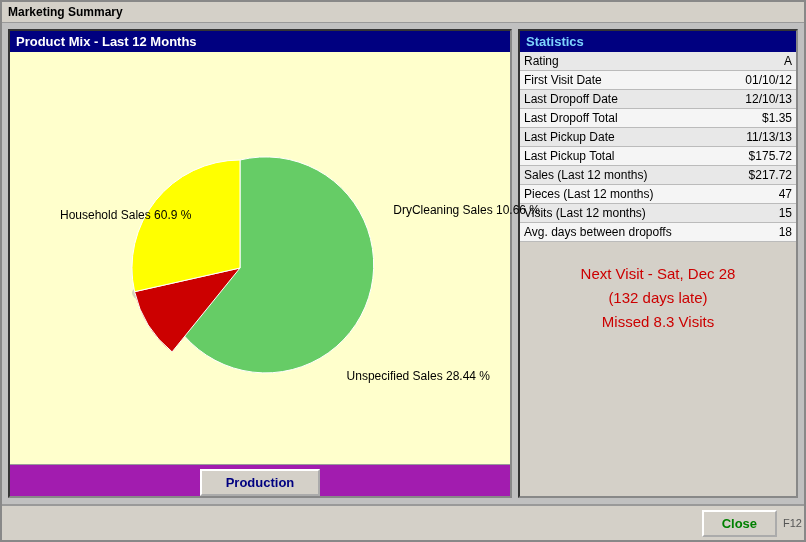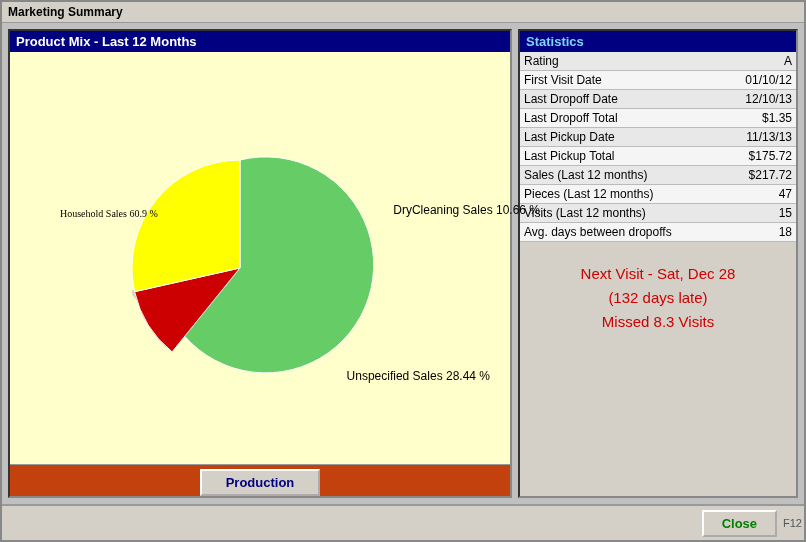--- a/index.html
+++ b/index.html
@@ -59,21 +59,21 @@
     }
     .pie-container {
       position: relative;
       width: 300px;
       height: 260px;
     }
     .tab-area {
       display: flex;
       justify-content: center;
       padding: 4px 0 0 0;
-      background: #c2410c;
+      background: #a21caf;
       border-top: 1px solid #999;
     }
     .tab {
       background: #d4d0c8;
       border: 2px outset #fff;
       padding: 4px 24px;
       font-size: 13px;
       font-weight: bold;
       color: #000080;
       cursor: pointer;
@@ -183,21 +183,21 @@
                      A108,108 0 0,1 24.6,163.7
                      Z" fill="#cc0000" stroke="#fff" stroke-width="1"></path>
 
             <path d="M130,140
                      L24.6,163.7
                      A108,108 0 0,1 130,32
                      Z" fill="#ffff00" stroke="#fff" stroke-width="1"></path>
           </svg>
 
           
-          <div style="position:absolute; top:80px; left:-50px; font-size:10px;font-family:Liberation Serif, serif;">Household Sales 60.9 %</div>
+          <div style="position:absolute; top:80px; left:-50px; font-size:12px;">Household Sales 60.9 %</div>
           <div style="position:absolute; top:75px; right:-130px; font-size:12px; white-space:nowrap;">DryCleaning Sales 10.66 %</div>
           <div style="position:absolute; bottom:5px; right:-80px; font-size:12px; white-space:nowrap;">Unspecified Sales 28.44 %</div>
         </div>
       </div>
       <div class="tab-area">
         <div class="tab">Production</div>
       </div>
     </div>
 
     <div class="right-panel">

